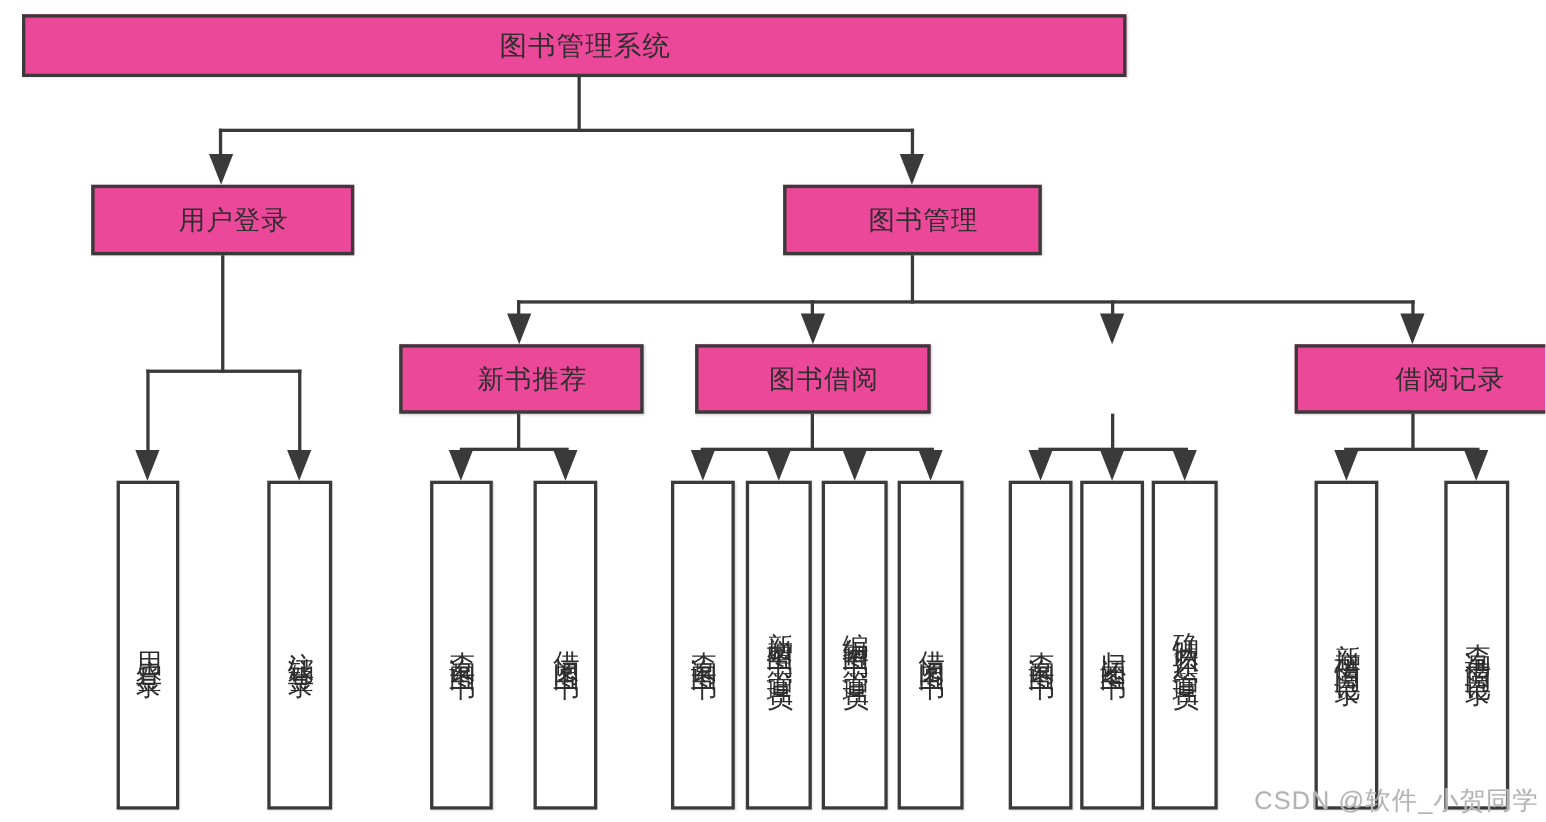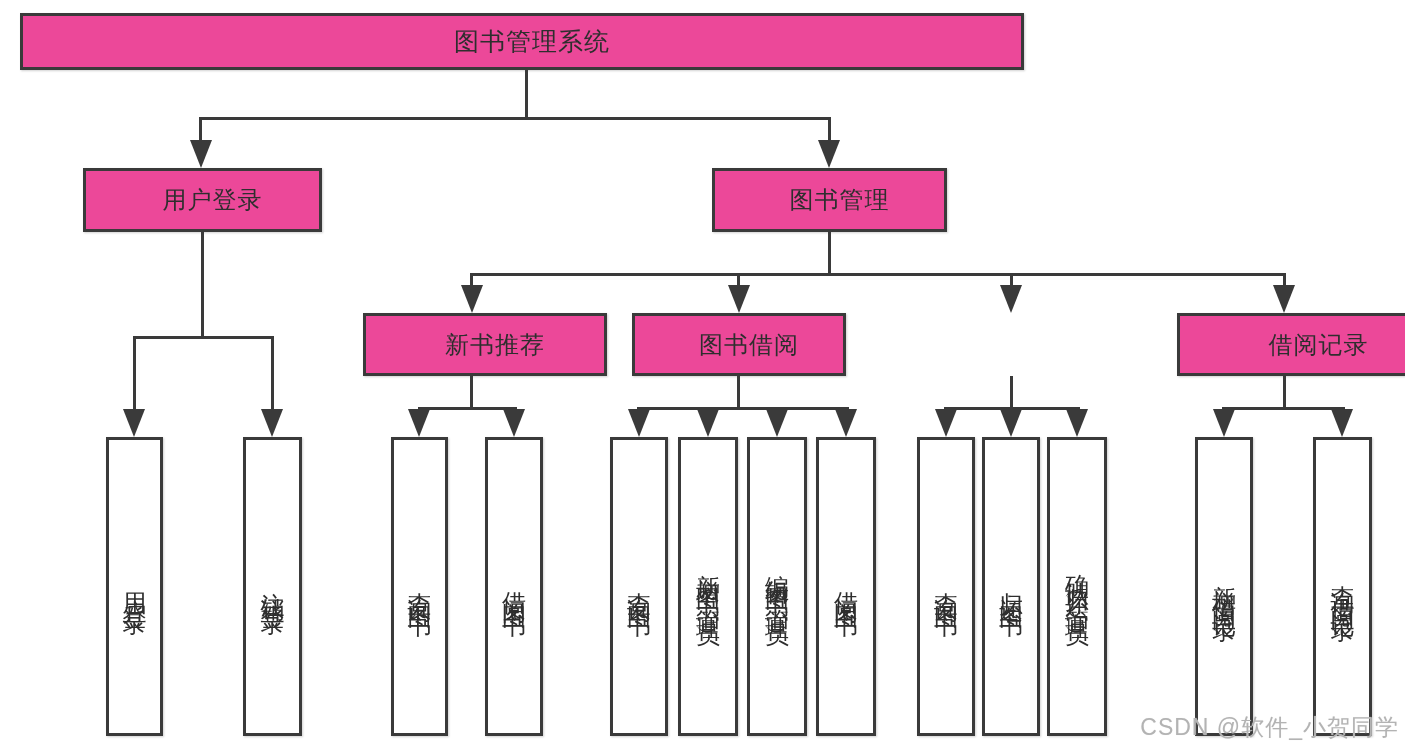--- a/index.html
+++ b/index.html
@@ -45,21 +45,21 @@
 <body>
 
 <div class="stage">
 
   <div class="node root" style="left:20px;top:13px;width:1004px;height:57px;">图书管理系统</div>
 
   <div class="node" style="left:83px;top:168px;width:239px;height:64px;">用户登录</div>
 
   <div class="node" style="left:712px;top:168px;width:235px;height:64px;">图书管理</div>
 
-  <div class="node" style="left:363px;top:313px;width:244px;height:63px;">新书推荐</div>
+  <div class="node" style="left:363px;top:313px;width:222px;height:63px;">新书推荐</div>
 
   <div class="node" style="left:632px;top:313px;width:214px;height:63px;">图书借阅</div>
 
 
   <div class="node" style="left:1177px;top:313px;width:263px;height:63px;">借阅记录</div>
 
   <div class="leaf" style="left:106px;width:57px;">
     <span>用户登录</span>
     </div>
   <div class="leaf" style="left:243px;width:59px;">

